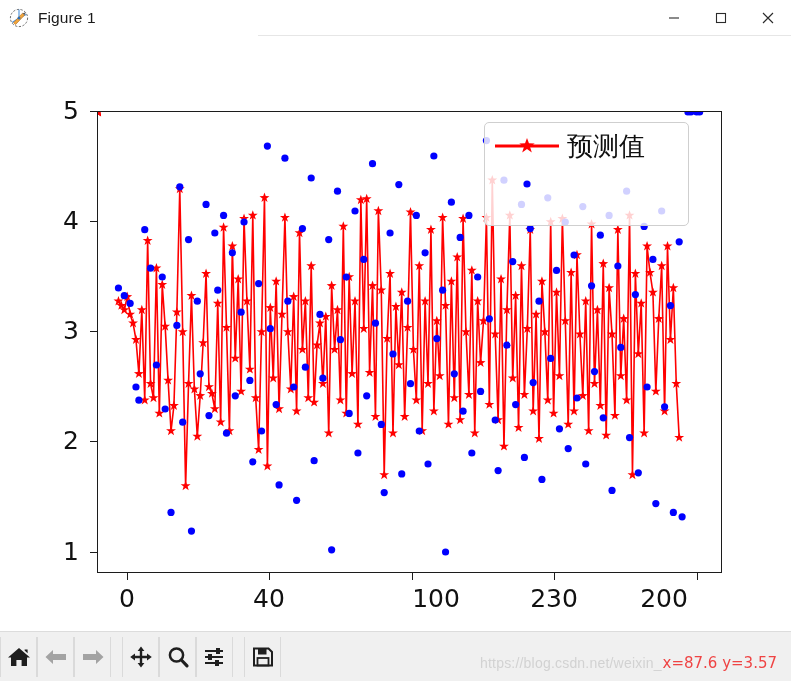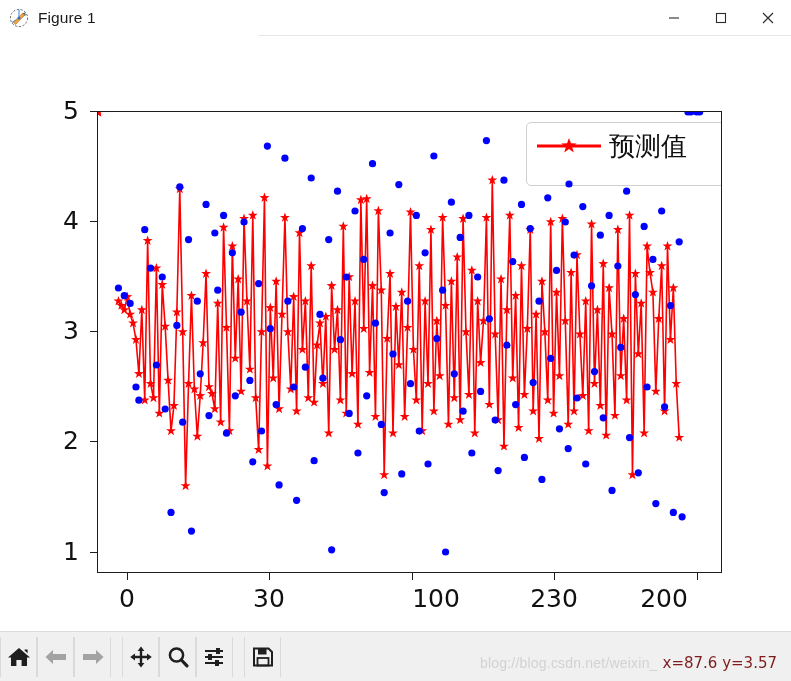--- a/index.html
+++ b/index.html
@@ -116,24 +116,24 @@
     font-family: "DejaVu Sans", sans-serif;
     line-height: 1;
     text-align: center;
     white-space: nowrap;
     transform: translateX(-50%);
   }
 
   
   #legend {
     position: absolute;
-    left: 428px;          
+    left: 386px;          
     top: 10px;
     width: 205px;
-    height: 64px;
+    height: 104px;
     background: rgba(255,255,255,0.82);
     border: 1px solid #cfcfcf;
     border-radius: 5px;
     box-sizing: border-box;
     padding: 4px 8px 4px 6px;
   }
   .legend-row {
     display: flex;
     align-items: center;
     height: 38px;
@@ -194,21 +194,21 @@
     font-family: "Liberation Sans", sans-serif;
     white-space: nowrap;
     letter-spacing: .2px;
     pointer-events: none;
   }
   #coord-readout {
     position: absolute;
     right: 14px;
     top: 654px;
     font-size: 15px;
-    color: #7f1d1d;
+    color: #ef4444;
     font-family: "DejaVu Sans", sans-serif;
     white-space: nowrap;
   }
 </style>
 </head>
 <body>
 
 <div id="titlebar">
   <div id="titlebar-left">
     <span id="app-icon">
@@ -259,21 +259,21 @@
   <div class="ytick-label" style="top:392px">2</div>
   <div class="ytick-label" style="top:503px">1</div>
 
   <div class="xtick-mark" style="left:126.5px"></div>
   <div class="xtick-mark" style="left:269px"></div>
   <div class="xtick-mark" style="left:411.5px"></div>
   <div class="xtick-mark" style="left:554px"></div>
   <div class="xtick-mark" style="left:696.5px"></div>
 
   <div class="xtick-label" style="left:127px">0</div>
-  <div class="xtick-label" style="left:269px">30</div>
+  <div class="xtick-label" style="left:269px">40</div>
   <div class="xtick-label" style="left:436px">100</div>
   <div class="xtick-label" style="left:554px">230</div>
   <div class="xtick-label" style="left:664px">200</div>
 
   <div id="axes">
     <svg id="plot-svg" viewBox="0 0 625 462" preserveAspectRatio="none">
       <defs>
         <g id="star-marker">
           <path d="M0,-5.2 L1.25,-1.7 L4.95,-1.65 L1.98,0.62 L3.1,4.2 L0,2.0 L-3.1,4.2 L-1.98,0.62 L-4.95,-1.65 L-1.25,-1.7 Z"></path>
         </g>
@@ -691,14 +691,14 @@
       <svg width="26" height="24" viewBox="0 0 26 24">
         <path d="M4 3.5 H18.5 L22 7 V20.5 H4 Z" fill="none" stroke="#1f1f1f" stroke-width="2"></path>
         <rect x="8" y="3.5" width="8.5" height="6" fill="#1f1f1f"></rect>
         <rect x="7.5" y="13" width="11" height="7.5" fill="none" stroke="#1f1f1f" stroke-width="1.8"></rect>
       </svg>
     </div>
   </div>
   <div id="toolbar-spacer"></div>
 </div>
 
-<div id="watermark">blog://blog.csdn.net/weixin_</div>
+<div id="watermark">https://blog.csdn.net/weixin_</div>
 <div id="coord-readout">x=87.6 y=3.57</div>
 
 </body></html>

